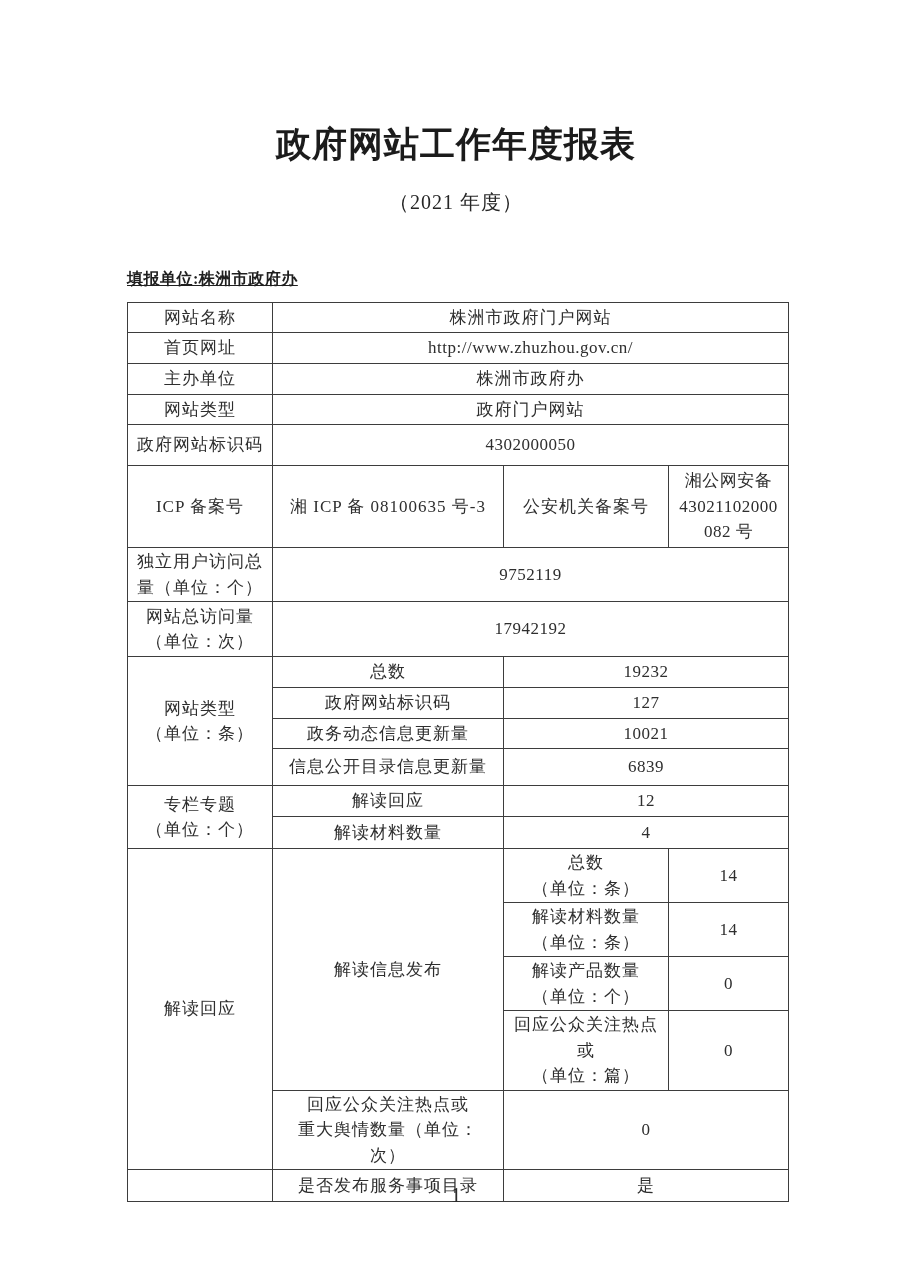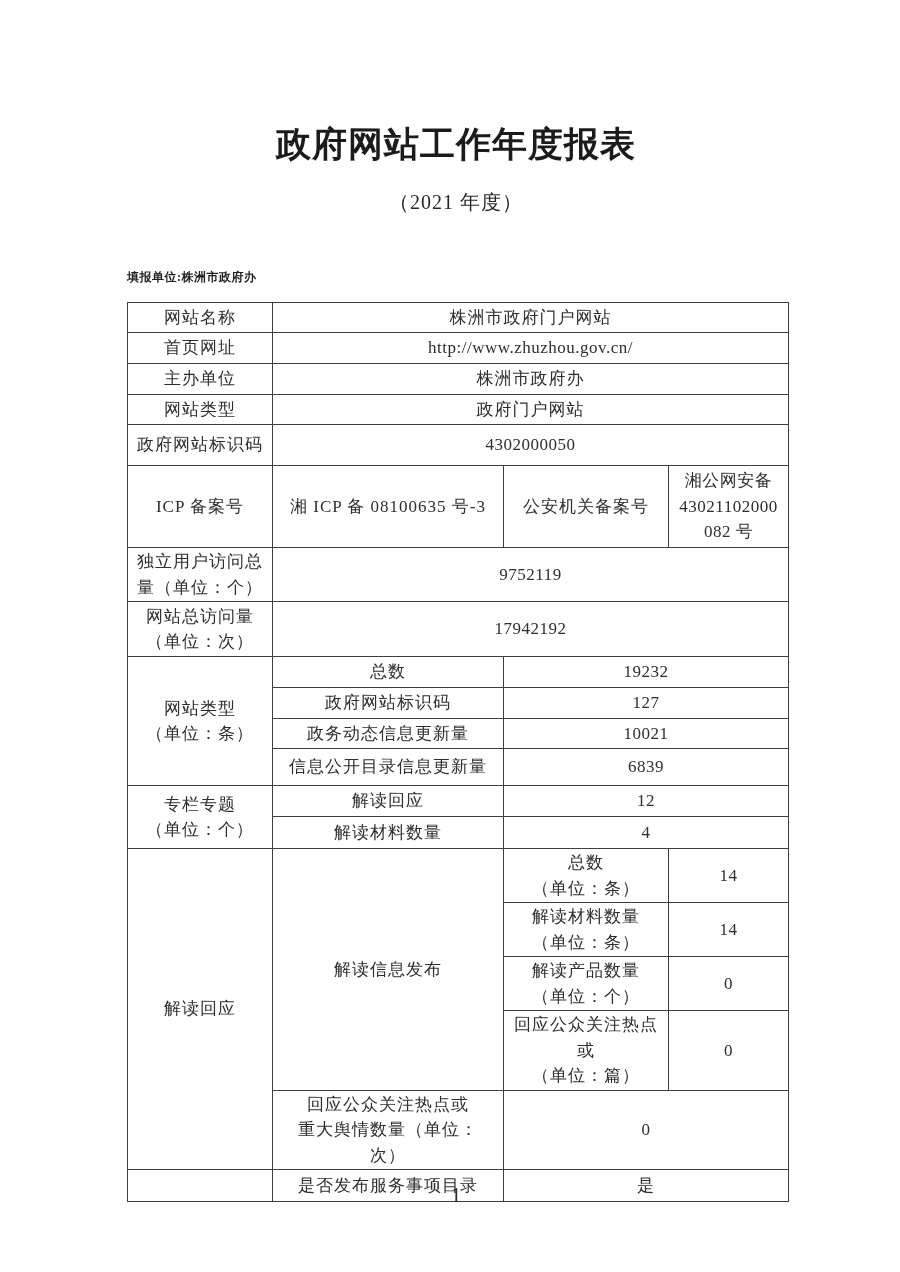--- a/index.html
+++ b/index.html
@@ -27,24 +27,25 @@
     top: 189px; left: 0;
     width: 912px;
     text-align: center;
     font-size: 20px;
     letter-spacing: 1px;
     color: #262626;
   }
   .reporting-unit {
     position: absolute;
     top: 269px; left: 127px;
-    font-size: 12px;
+    font-size: 16px;
     font-weight: 700;
     letter-spacing: 0.5px;
     color: #1f1f1f;
+    text-decoration: underline;
   }
   table.report {
     position: absolute;
     top: 302px; left: 127px;
     width: 661px;
     border-collapse: collapse;
     table-layout: fixed;
   }
   table.report td {
     border: 1px solid #3d3d3d;

